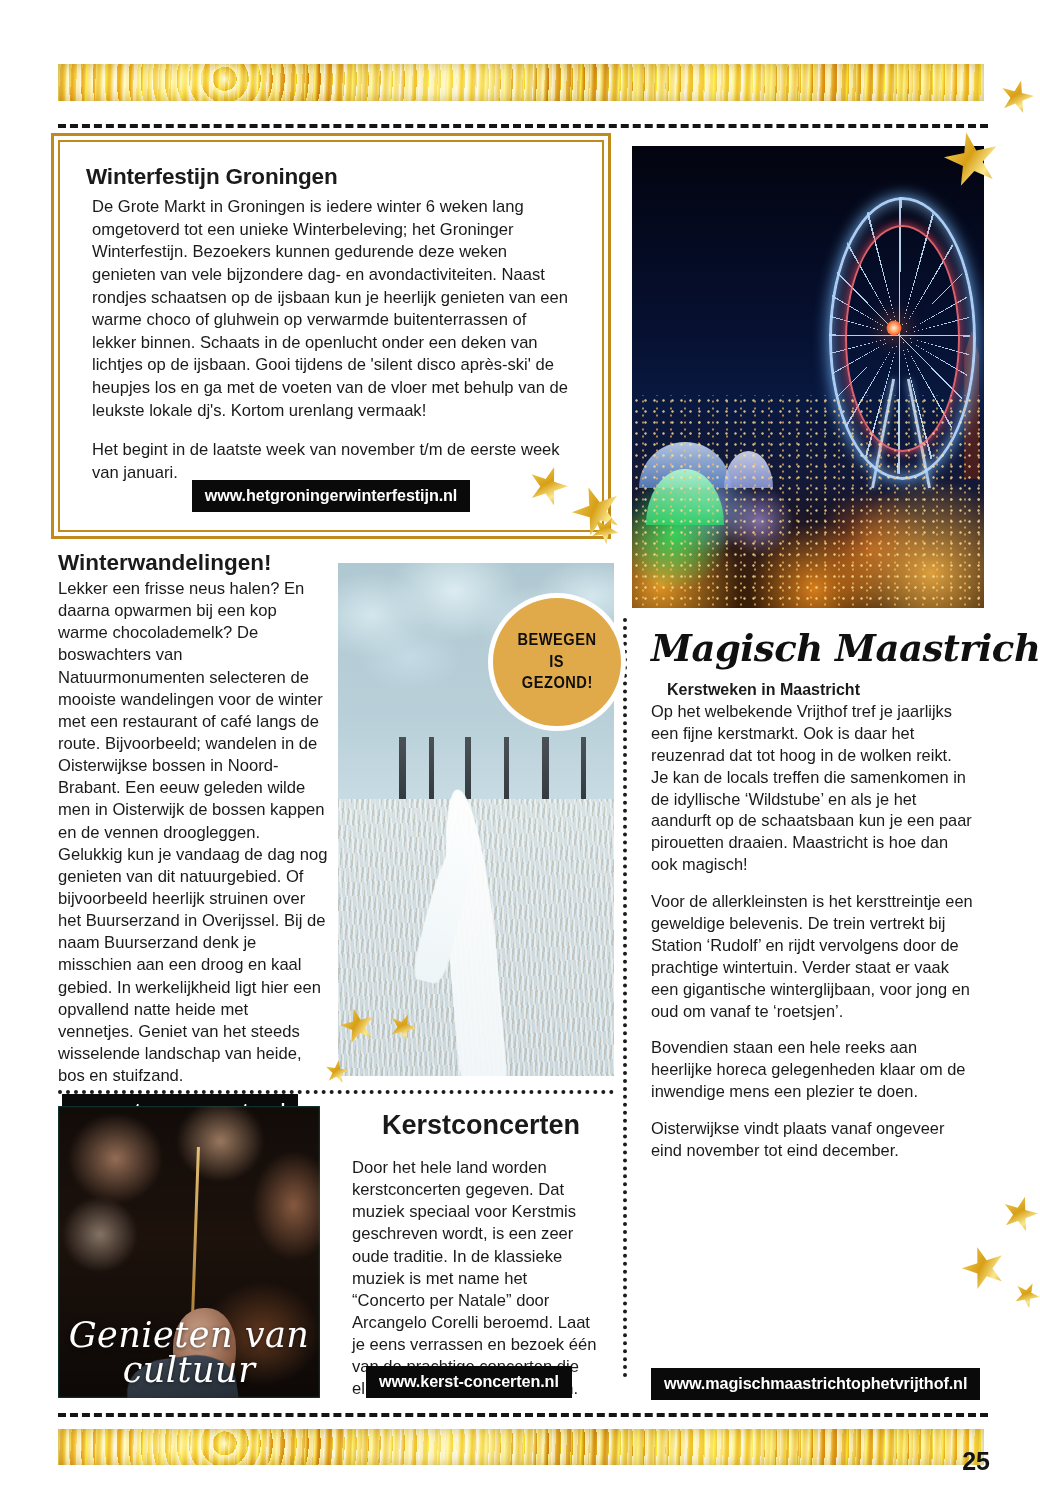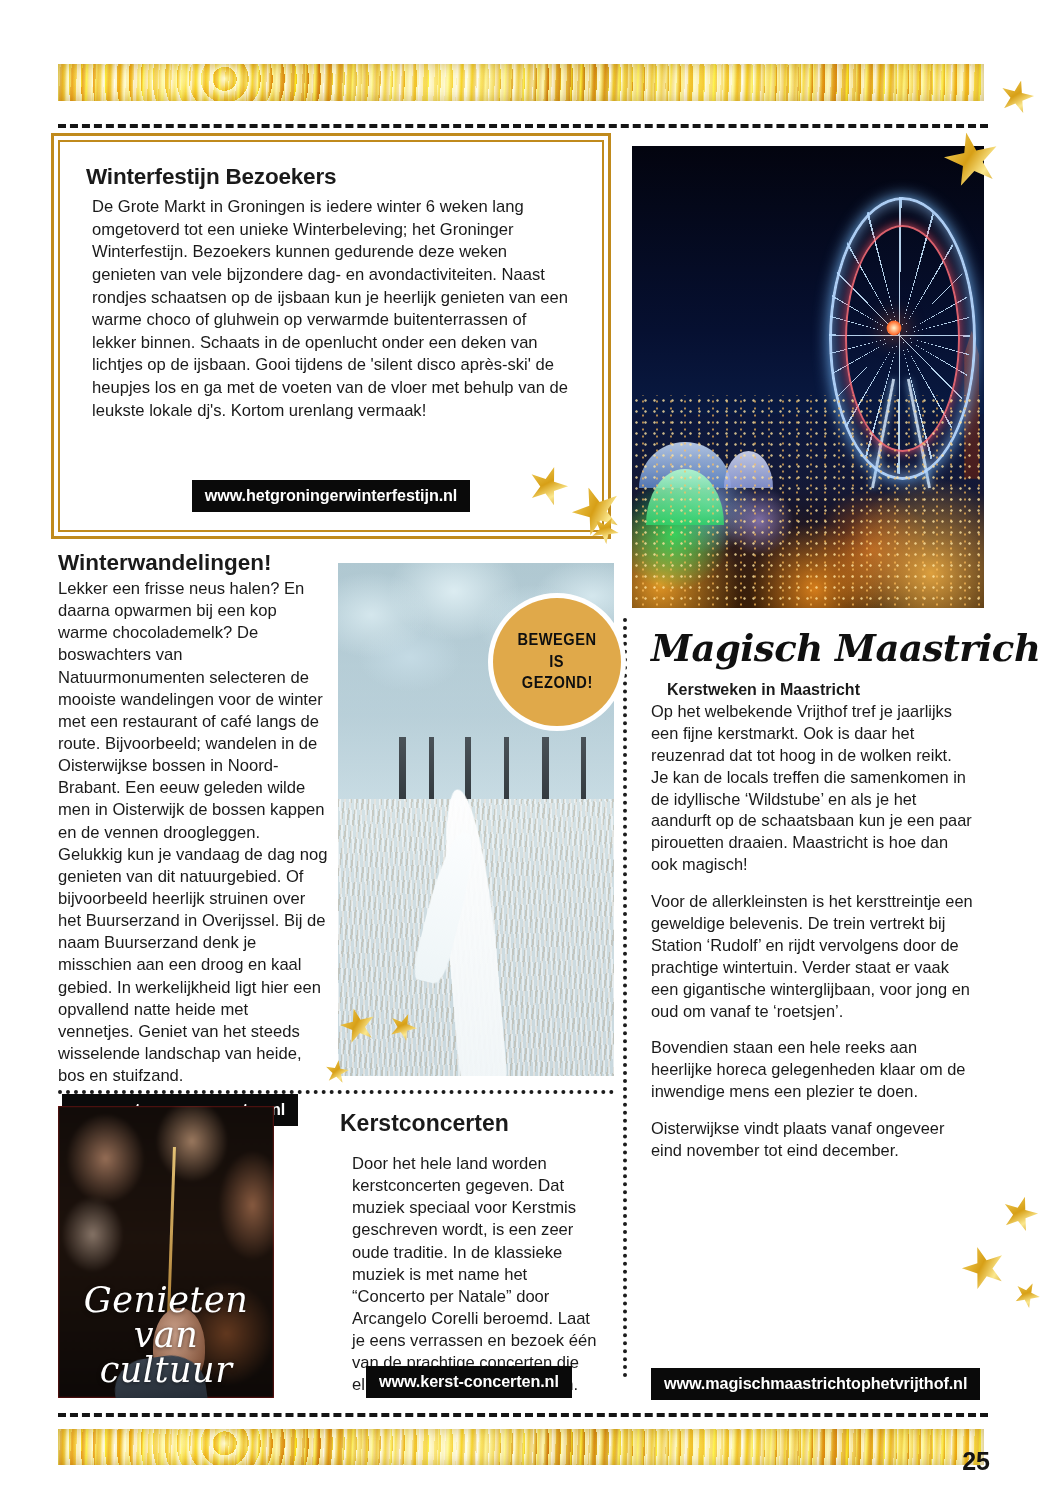--- a/index.html
+++ b/index.html
@@ -281,23 +281,23 @@
     font-size: 17px;
     letter-spacing: .6px;
     transform: scaleX(.86);
     line-height: 1.08;
   }
 
   
   #orchestra-photo {
     position: absolute;
     left: 58px; top: 1106px;
-    width: 216px; height: 292px;
+    width: 262px; height: 292px;
     overflow: hidden;
-    background: #b91c1c;
+    background: #0f766e;
   }
   .orch-bg {
     position: absolute; inset: 0;
     background:
       radial-gradient(ellipse 26% 22% at 22% 18%, rgba(190,140,110,.75), rgba(0,0,0,0) 70%),
       radial-gradient(ellipse 24% 20% at 62% 12%, rgba(210,165,130,.7), rgba(0,0,0,0) 70%),
       radial-gradient(ellipse 22% 26% at 90% 34%, rgba(180,120,85,.7), rgba(0,0,0,0) 72%),
       radial-gradient(ellipse 20% 18% at 16% 44%, rgba(235,210,190,.5), rgba(0,0,0,0) 72%),
       radial-gradient(ellipse 30% 24% at 78% 78%, rgba(150,85,45,.6), rgba(0,0,0,0) 74%),
       linear-gradient(#120c09 0%, #1d120c 45%, #0d0907 100%);
@@ -339,21 +339,21 @@
   }
   .script-overlay .l2 { display: block; }
 
   
   #kerstconcerten {
     position: absolute;
     left: 336px; top: 1110px;
     width: 278px;
   }
   #kerstconcerten h2 {
-    font-size: 23px; font-weight: bold; margin: 0 0 2px 4px;
+    font-size: 27px; font-weight: bold; margin: 0 0 2px 12px; text-align: center;
   }
   #kerstconcerten p {
     font-size: 16.6px; line-height: 1.335; margin: 16px;
   }
   #kerst-url-wrap { position: absolute; left: 366px; top: 1366px; }
 
   
   #maastricht {
     position: absolute;
     left: 651px; top: 630px;
@@ -413,22 +413,23 @@
 <body>
 
 <div id="glitter-top" class="glitter"></div>
 <div id="dash-top" class="dash-rule"></div>
 <div id="dash-bottom" class="dash-rule"></div>
 <div id="glitter-bottom" class="glitter"></div>
 <div id="col-divider"></div>
 <div id="concert-divider"></div>
 
 <section id="groningen-box">
-  <h2>Winterfestijn Bezoekers</h2>
+  <h2>Winterfestijn Groningen</h2>
   <p>De Grote Markt in Groningen is iedere winter 6 weken lang omgetoverd tot een unieke Winterbeleving; het Groninger Winterfestijn. Bezoekers kunnen gedurende deze weken genieten van vele bijzondere dag- en avondactiviteiten. Naast rondjes schaatsen op de ijsbaan kun je heerlijk genieten van een warme choco of gluhwein op verwarmde buitenterrassen of lekker binnen. Schaats in de openlucht onder een deken van lichtjes op de ijsbaan. Gooi tijdens de 'silent disco après-ski' de heupjes los en ga met de voeten van de vloer met behulp van de leukste lokale dj's. Kortom urenlang vermaak!</p>
+  <p>Het begint in de laatste week van november t/m de eerste week van januari.</p>
   <div id="groningen-url-wrap">
     <span class="url-pill">www.hetgroningerwinterfestijn.nl</span>
   </div>
 </section>
 
 <figure id="ferris-photo" style="margin:0">
   <div class="fw-sky"></div>
   <div class="fw-market"></div>
   <div class="fw-tent" id="fw-tent1"></div>
   <div class="fw-tent" id="fw-tent2"></div>

